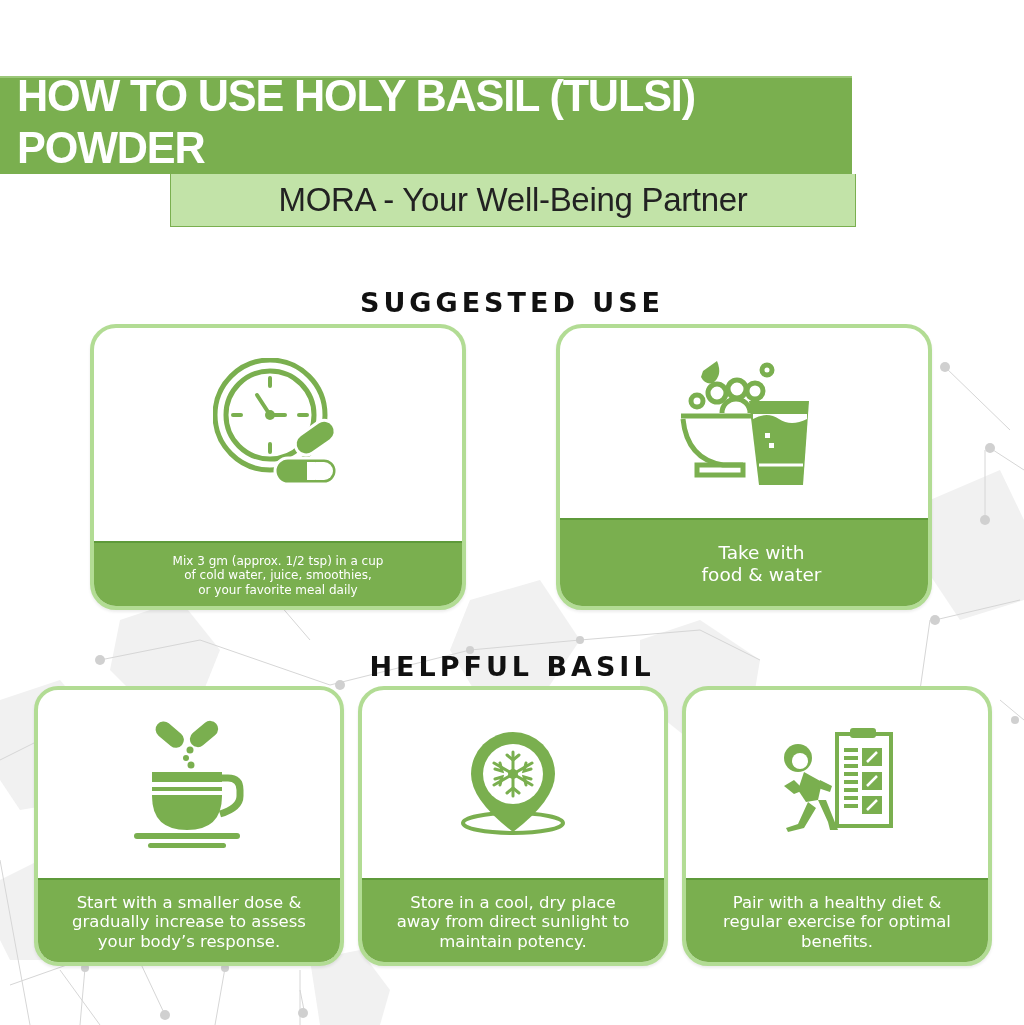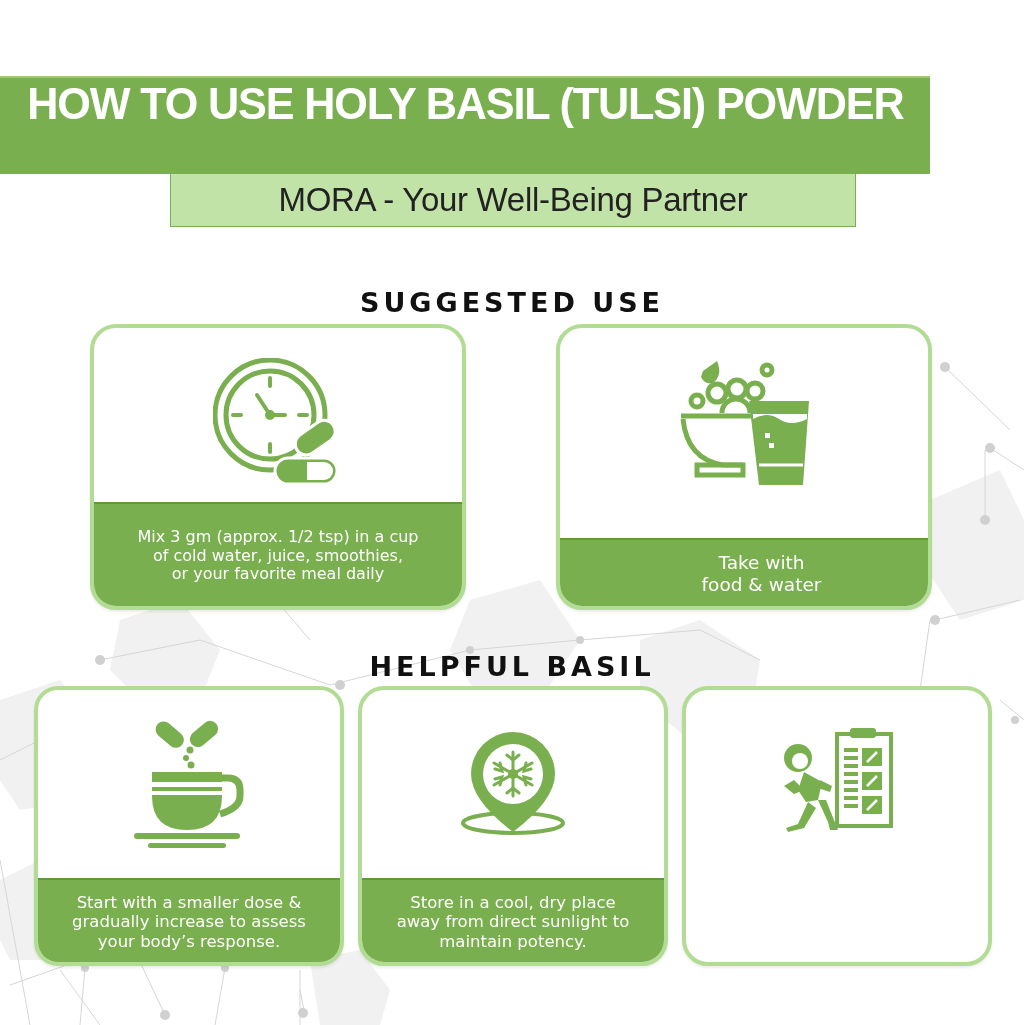--- a/index.html
+++ b/index.html
@@ -5,24 +5,24 @@
     * { box-sizing: border-box; margin: 0; padding: 0; }
     html, body { width: 1024px; height: 1025px; overflow: hidden; }
     body {
       position: relative;
       background: #ffffff;
       font-family: "Liberation Sans", "DejaVu Sans", sans-serif;
     }
     .bg-pattern { position: absolute; left: 0; top: 0; width: 1024px; height: 1025px; z-index: 0; }
 
     .title-bar {
-      position: absolute; left: 0; top: 76px; width: 930px; height: 98px;
+      position: absolute; left: 0; top: 76px; width: 852px; height: 98px;
       background: #7aaf4f;
       border-top: 2px solid #9cc87a;
-      display: flex; align-items: flex-start; justify-content: center;
+      display: flex; align-items: flex-end; justify-content: center;
       z-index: 2;
     }
     .title-bar h1 {
       color: #ffffff; font-weight: bold; font-size: 45px; letter-spacing: -1.2px;
       font-family: "Liberation Sans", sans-serif; transform: scaleX(0.96);
     }
     .subtitle-box {
       position: absolute; left: 170px; top: 174px; width: 686px; height: 53px;
       background: #c2e3a8; border: 1px solid #7aaf4f; border-top: none;
       display: flex; align-items: center; justify-content: center; z-index: 2;
@@ -141,21 +141,21 @@
       </g>
       <circle cx="57" cy="57" r="5" fill="#7aaf4f"></circle>
       <g transform="rotate(-35 100 80)">
         <rect x="80" y="70" width="44" height="22" rx="11" fill="#7aaf4f" stroke="#fff" stroke-width="3"></rect>
       </g>
       <rect x="62" y="100" width="62" height="26" rx="13" fill="#7aaf4f" stroke="#fff" stroke-width="3"></rect>
       <rect x="94" y="104" width="26" height="18" rx="9" fill="#ffffff"></rect>
       <rect x="94" y="104" width="8" height="18" fill="#ffffff"></rect>
     </svg>
   </div>
-  <div class="caption" style="height:108px; font-size:16px;">
+  <div class="caption" style="height:69px; font-size:12px;">
     <span>Mix 3 gm (approx. 1/2 tsp) in a cup
 of cold water, juice, smoothies,
 or your favorite meal daily</span>
   </div>
 </div>
 
 <div class="card" style="left:556px; top:324px; width:376px; height:286px;">
   <div class="icon-area" style="height:190px;">
     <svg width="135" height="125" viewBox="0 0 135 125">
       <g fill="none" stroke="#7aaf4f" stroke-width="5">
@@ -170,21 +170,21 @@
         <path d="M6,58 q4,40 40,46 h20"></path>
         <rect x="20" y="104" width="46" height="10"></rect>
       </g>
       <path d="M72,40 h60 l-6,84 h-44 z" fill="#7aaf4f"></path>
       <path d="M76,58 q14,-8 26,0 t28,0 v-5 h-54 z" fill="#fff"></path>
       <rect x="88" y="72" width="5" height="5" fill="#fff"></rect>
       <rect x="92" y="82" width="5" height="5" fill="#fff"></rect>
       <path d="M82,104 h44" stroke="#fff" stroke-width="3"></path>
     </svg>
   </div>
-  <div class="caption" style="height:72px; font-size:18.5px;padding-left:47px;">
+  <div class="caption" style="height:92px; font-size:18.5px;padding-left:47px;">
     <span>Take with
 food &amp; water</span>
   </div>
 </div>
 
 <h2 class="section-heading" style="top:634px;">HELPFUL BASIL</h2>
 
 <div class="card" style="left:34px; top:686px; width:310px; height:280px;border-radius:24px;">
   <div class="icon-area" style="height:190px;">
     <svg width="110" height="130" viewBox="0 0 110 130">
@@ -265,13 +265,18 @@
         <circle cx="18" cy="30" r="14"></circle>
         <path d="M24,44 l18,10 l-4,18 l-12,2 l-8,-12 z"></path>
         <path d="M4,58 l10,-6 l10,10 l-10,4 z"></path>
         <path d="M28,74 l-10,22 l-12,4 l2,4 l16,-4 l12,-20 z"></path>
         <path d="M38,72 l10,22 l2,8 l8,0 l-4,-10 l-8,-20 z"></path>
         <path d="M40,52 l12,6 l-2,6 l-12,-4 z"></path>
       </g>
       <circle cx="20" cy="33" r="8" fill="#fff"></circle>
     </svg>
   </div>
+  <div class="caption" style="height:88px; font-size:16.5px;">
+    <span>Pair with a healthy diet &amp;
+regular exercise for optimal
+benefits.</span>
+  </div>
 </div>
 
 </body></html>

